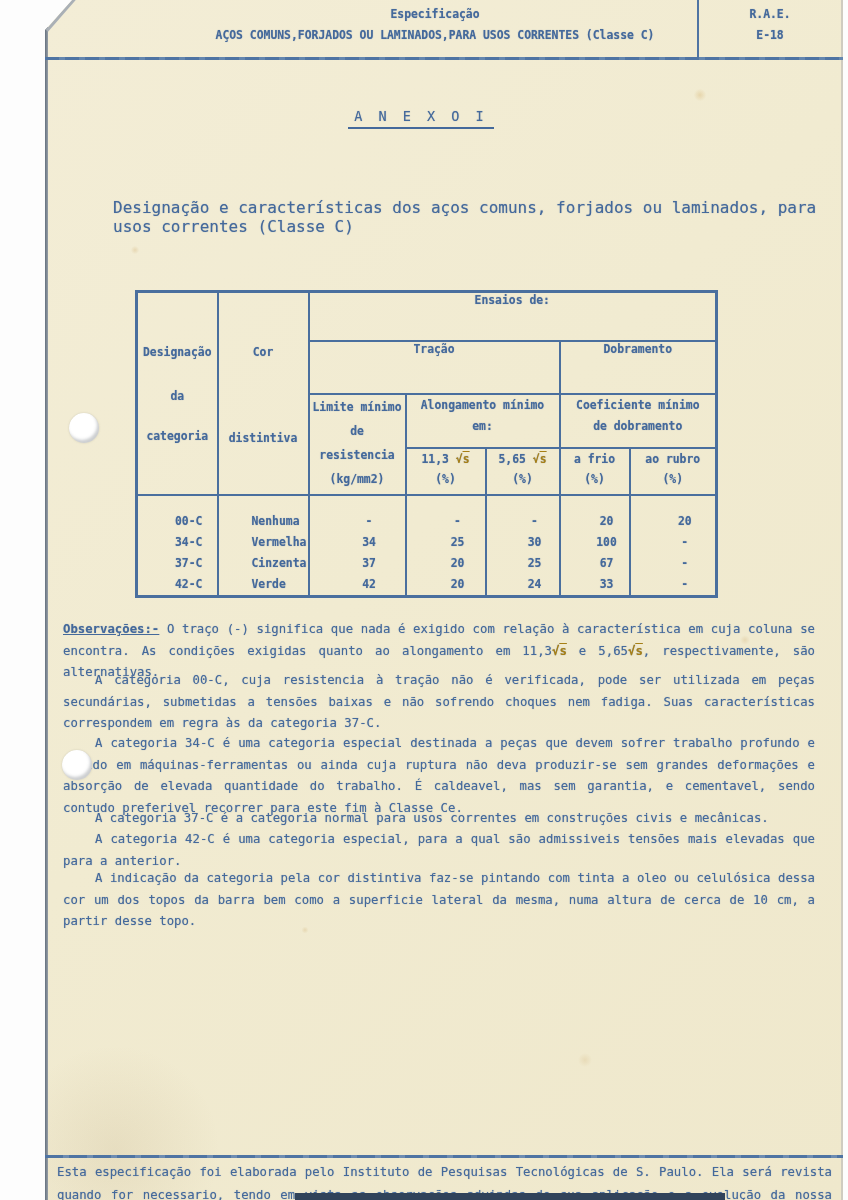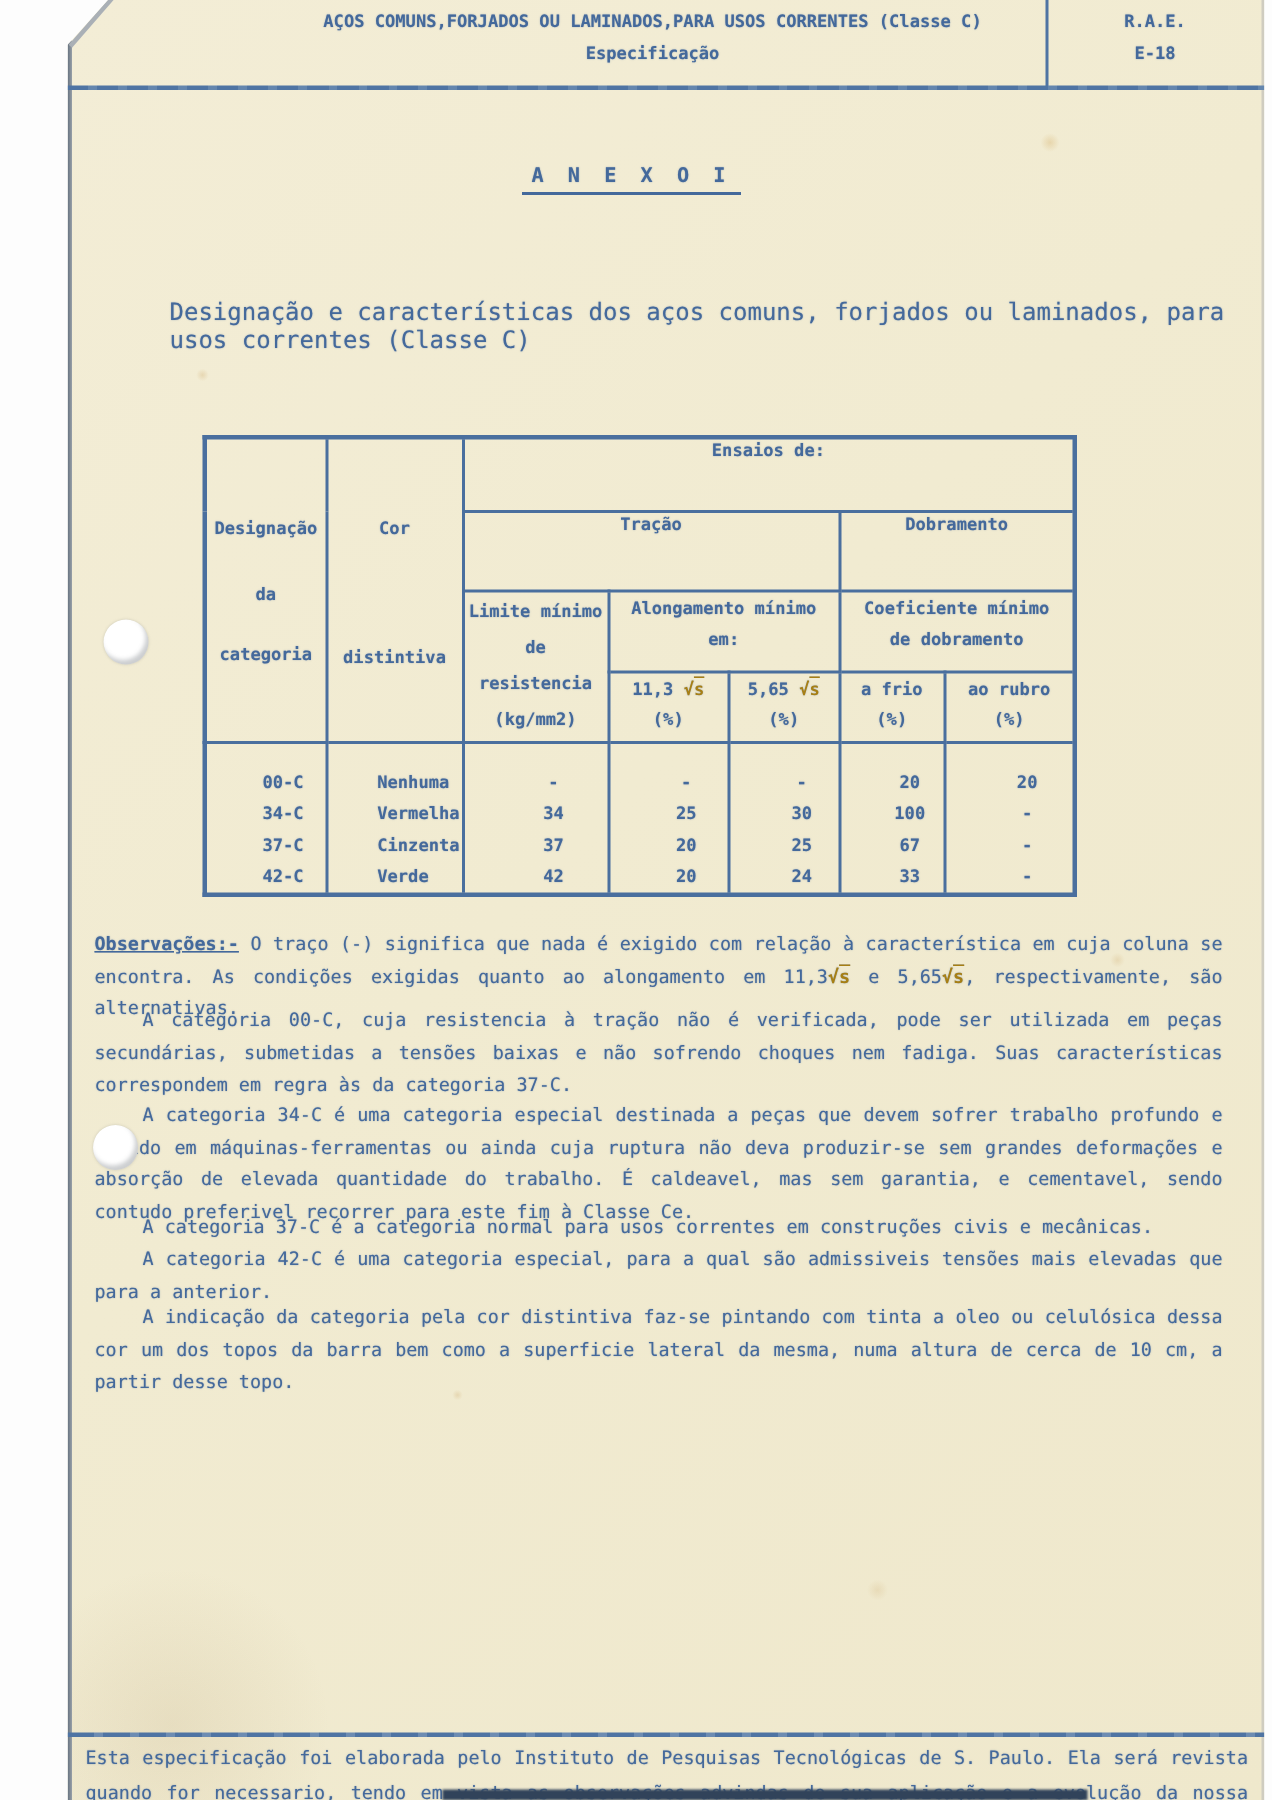--- a/index.html
+++ b/index.html
@@ -37,21 +37,21 @@
   
   .hdr-main { position: absolute; left: 130px; top: 4px; width: 520px; text-align: center;
     font-weight: 700; font-size: 11.4px; line-height: 21px; }
   .hdr-vline { position: absolute; left: 652px; top: 0; width: 2px; height: 58px; background: #4f74a3; }
   .hdr-hline { position: absolute; left: 0; top: 57px; width: 798px; height: 3px;
     background: repeating-linear-gradient(to right, #4f74a3 0 14px, #6486ae 14px 20px); }
   .hdr-ref { position: absolute; left: 652px; top: 4px; width: 146px; text-align: center;
     font-weight: 700; font-size: 11.4px; line-height: 21px; }
 
   .annex-title { position: absolute; left: 0; top: 106px; width: 752px; text-align: center; }
-  .annex-title span { font-weight: 700; font-size: 13.5px; letter-spacing: 4px;
+  .annex-title span { font-weight: 400; font-size: 13.5px; letter-spacing: 4px;
     border-bottom: 2px solid #44699b; padding: 0 6px 3px 6px; }
 
   .subtitle { position: absolute; left: 68px; top: 170px; width: 710px;
     font-size: 16px; font-weight: 400; margin-top: 28px; }
 
   
   table.spec { position: absolute; left: 90px; top: 290px; width: 580px; height: 293px;
     border-collapse: collapse; table-layout: fixed; font-size: 11.4px; font-weight: 700; }
   table.spec th, table.spec td { border: 2px solid #4a6f9e; padding: 0; vertical-align: top;
     text-align: center; font-weight: 700; color: #44699b; text-shadow: 0 0 1px rgba(64,100,155,.5); }
@@ -97,22 +97,22 @@
 <body>
 
 <div class="stage">
   <div class="paper ink">
 
     <div class="edge-left"></div>
     <div class="edge-corner"></div>
     <div class="edge-right"></div>
 
     <div class="hdr-main">
+      <div>Especificação</div>
       <div>AÇOS COMUNS,FORJADOS OU LAMINADOS,PARA USOS CORRENTES (Classe C)</div>
-      <div>Especificação</div>
     </div>
     <div class="hdr-vline"></div>
     <div class="hdr-hline"></div>
     <div class="hdr-ref">
       <div>R.A.E.</div>
       <div>E-18</div>
     </div>
 
     <div class="annex-title">
       <span>A N E X O   I</span>

